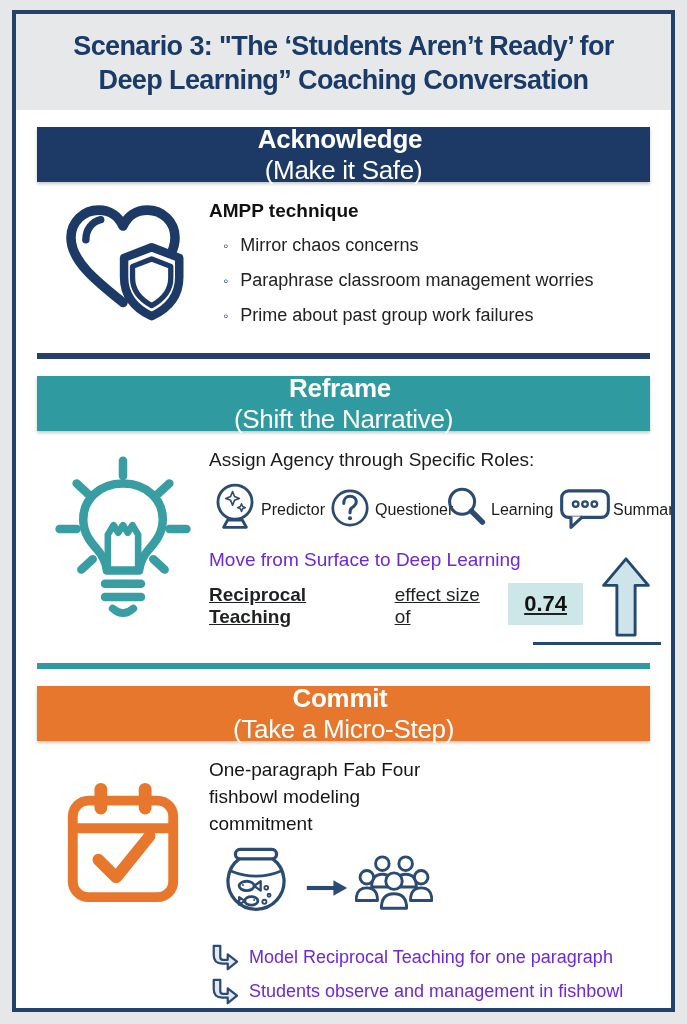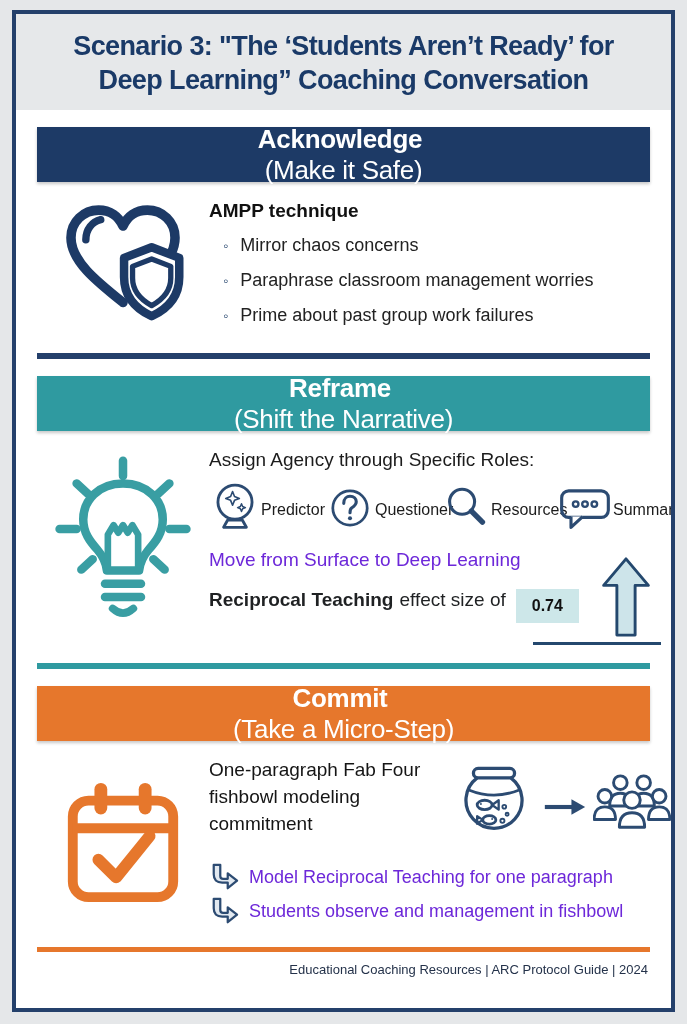--- a/index.html
+++ b/index.html
@@ -51,34 +51,34 @@
   
   .ref-body { padding:12px 0 4px; }
   .icon-col-bulb { padding-top:12px; }
   .roles-title { font-size:19px; color:#1c1c1c; margin:6px 0 10px; }
   .roles-row { display:flex; width:452px; justify-content:space-between; }
   .role-item { display:flex; flex-direction:row; align-items:center; width:104px; }
   .role-icon-box { height:52px; display:flex; align-items:flex-end; justify-content:center; }
   .role-label { font-size:16px; margin-top:6px; color:#1c1c1c; }
   .deep-block { position:relative; margin-top:16px; padding-right:78px; min-height:96px; }
   .move-text { font-size:19px; color:#6d28d9; }
-  .effect-row { display:flex; align-items:flex-start; margin-top:18px; font-size:19px; }
+  .effect-row { display:flex; align-items:flex-end; margin-top:12px; font-size:19px;text-decoration:underline; }
   .effect-strong { font-weight:bold; }
   .effect-rest { margin:0 10px 0 6px; }
   .effect-box {
-    background:#cde7e9; font-weight:bold; font-size:16px; color:#111;
+    background:#cde7e9; font-weight:bold; font-size:22px; color:#111;
     padding:8px 16px; margin-bottom:3px;
   }
   .axis-line { position:absolute; right:0; bottom:0; width:128px; height:3px; background:#24486e; }
   .up-arrow { position:absolute; right:6px; bottom:2px; }
 
   
   .com-body { padding:16px 0 2px; }
   .icon-col-cal { padding-top:16px; }
-  .commit-top { display:flex; align-items:flex-start; }
+  .commit-top { display:flex; align-items:flex-start;flex-direction:column; }
   .commitment { width:238px; font-size:19px; line-height:1.42; color:#151515; }
   .visual-row { display:flex; align-items:center; margin-left:4px; margin-top:4px; }
   .visual-row .mid-arrow { margin:6px 6px 0; }
   .steps { margin-top:12px; }
   .step { display:flex; align-items:center; font-size:18px; color:#6d28d9; margin:6px 0; }
   .step svg { margin-right:10px; flex:0 0 auto; }
 
   .footer { text-align:right; font-size:13px; color:#24324a; padding:10px 2px 6px; }
 </style>
 </head>
@@ -175,21 +175,21 @@
             </div>
             <div class="role-label">Questioner</div>
           </div>
           <div class="role-item">
             <div class="role-icon-box">
               <svg width="50" height="50" viewBox="0 0 64 64" fill="none" stroke="#2c4b72">
                 <circle cx="27" cy="24" r="16" stroke-width="4"></circle>
                 <path d="M39 36 L53 50" stroke-width="7" stroke-linecap="round"></path>
               </svg>
             </div>
-            <div class="role-label">Resources</div>
+            <div class="role-label">Learning</div>
           </div>
           <div class="role-item">
             <div class="role-icon-box">
               <svg width="56" height="50" viewBox="0 0 72 64" fill="none" stroke="#2c4b72">
                 <rect x="6" y="10" width="60" height="34" rx="9" stroke-width="4"></rect>
                 <path d="M18 43 V57 L33 43" fill="#ffffff" stroke-width="4" stroke-linejoin="round"></path>
                 <circle cx="24" cy="27" r="3.6" stroke-width="3"></circle>
                 <circle cx="36" cy="27" r="3.6" stroke-width="3"></circle>
                 <circle cx="48" cy="27" r="3.6" stroke-width="3"></circle>
               </svg>

